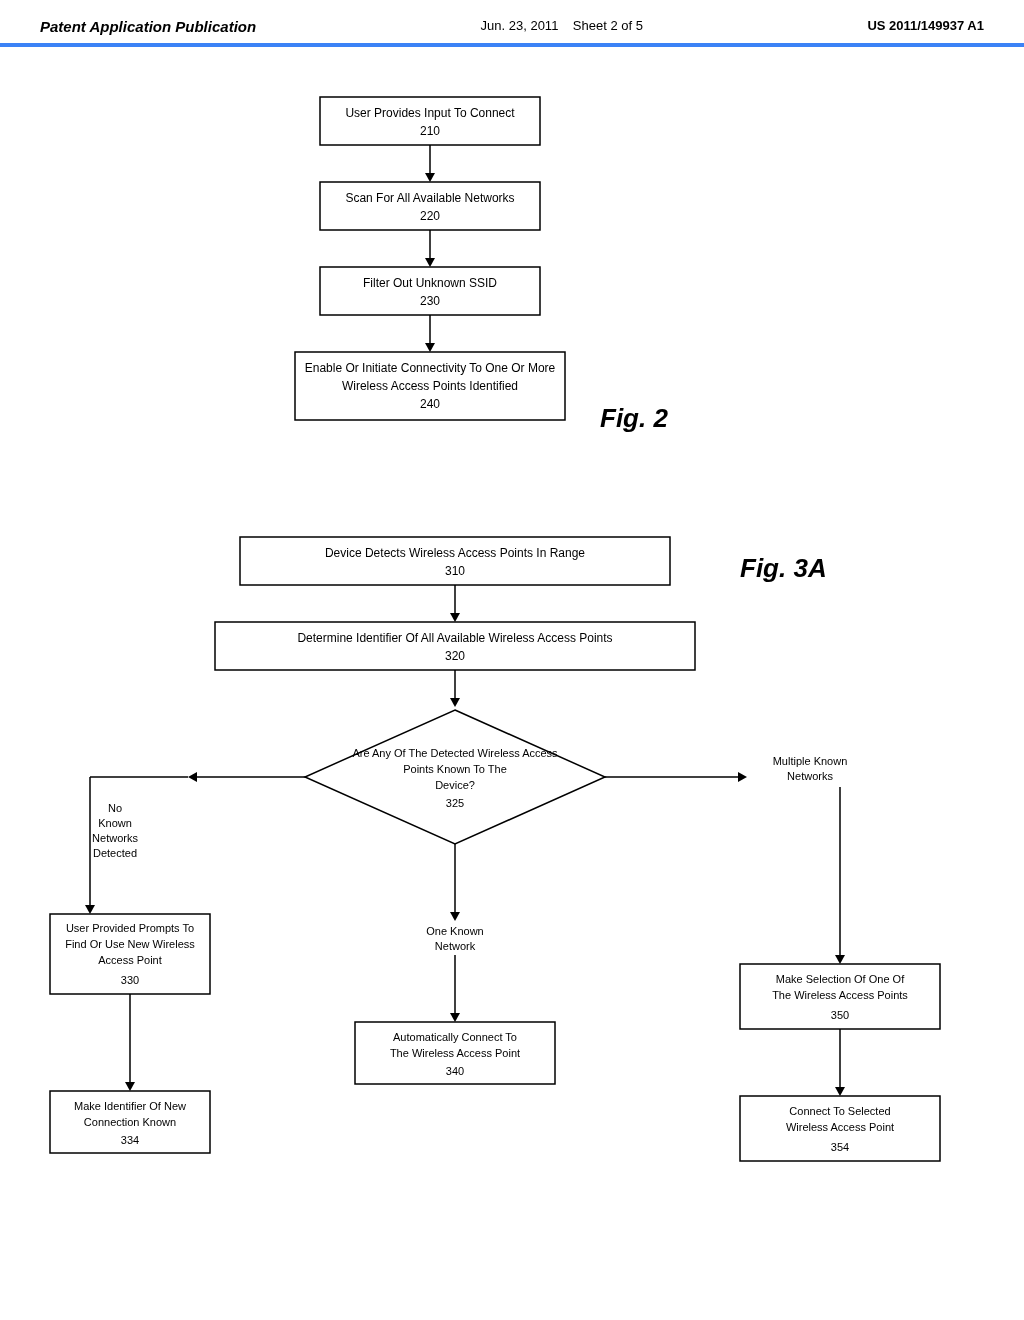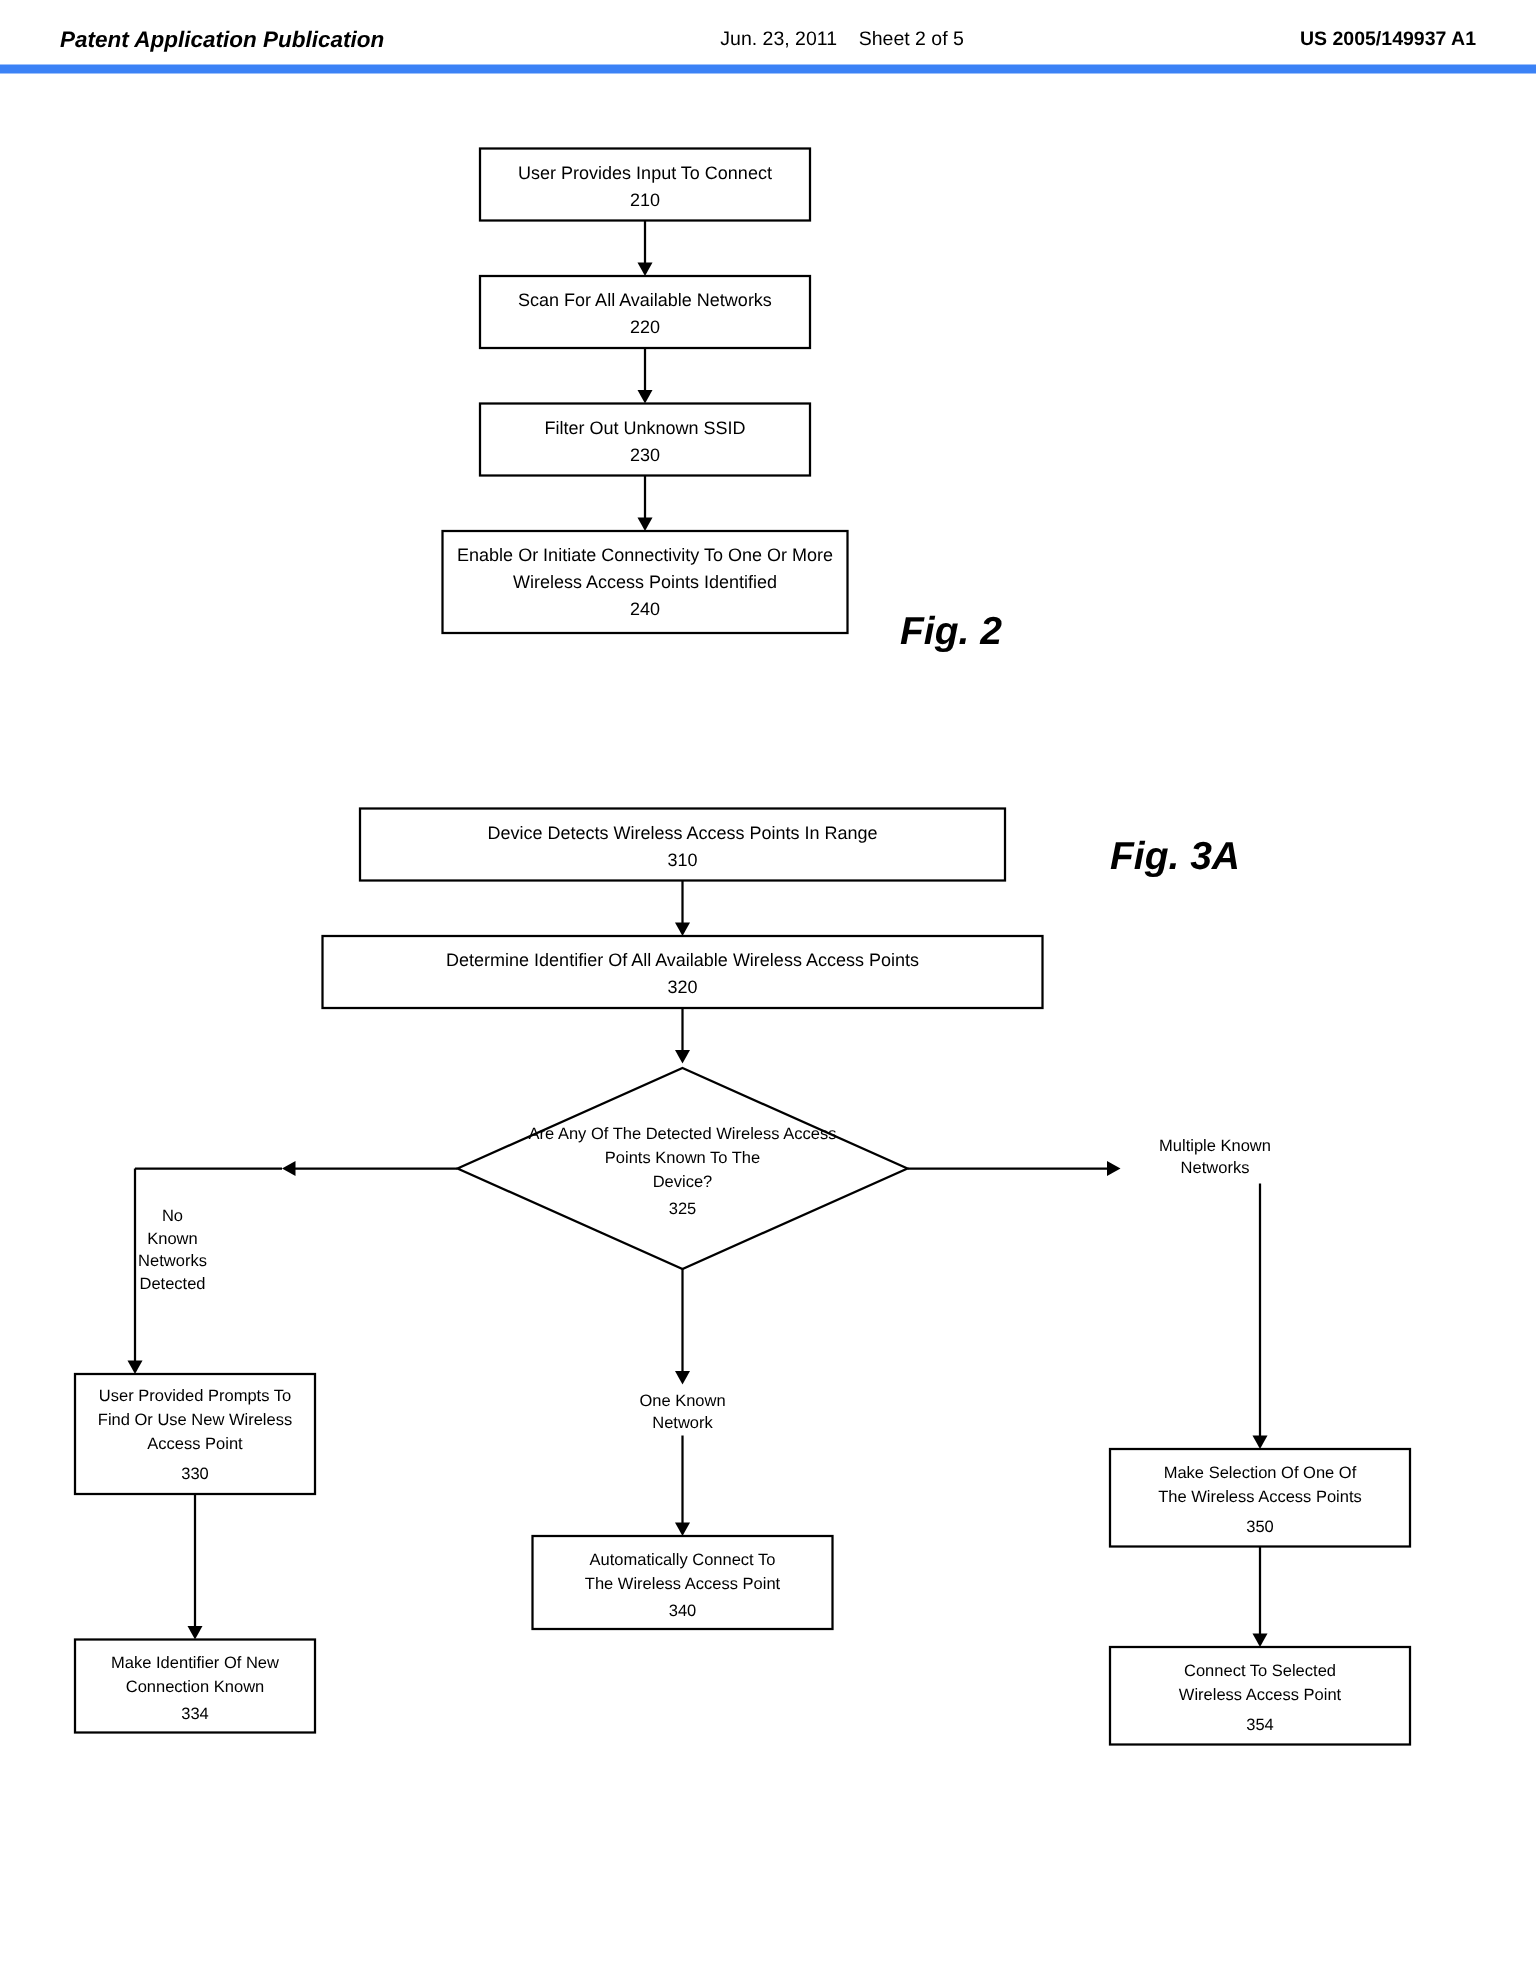--- a/index.html
+++ b/index.html
@@ -10,21 +10,21 @@
       min-height: 1320px;
       position: relative;
       overflow-x: hidden;
     }
 
     .page-header {
       display: flex;
       justify-content: space-between;
       align-items: flex-start;
       padding: 18px 40px 0 40px;
-      border-bottom: 6px solid #3b82f6;
+      border-bottom: 4px solid #3b82f6;
       padding-bottom: 8px;
     }
 
     .header-left {
       font-size: 15px;
       font-weight: bold;
       font-style: italic;
     }
 
     .header-center {
@@ -48,21 +48,21 @@
   </style>
 </head>
 <body>
 
 <div class="page-header">
   <div class="header-left">Patent Application Publication</div>
   <div class="header-center">
     <span>Jun. 23, 2011</span>&nbsp;&nbsp;&nbsp;
     <span>Sheet 2 of 5</span>
   </div>
-  <div class="header-right">US 2005/149937 A1</div>
+  <div class="header-right">US 2011/149937 A1</div>
 </div>
 
 <div class="diagram-area">
 
   <div class="diagram-container" style="position:relative; height:420px; margin-bottom: 30px; text-decoration: underline;">
     <svg width="1024" height="420">
 
       <rect x="280" y="30" width="220" height="48" fill="white" stroke="black" stroke-width="1.5"></rect>
       <text x="390" y="50" text-anchor="middle" font-size="12" font-family="Arial">User Provides Input To Connect</text>
       <text x="390" y="68" text-anchor="middle" font-size="12" font-family="Arial">210</text>

